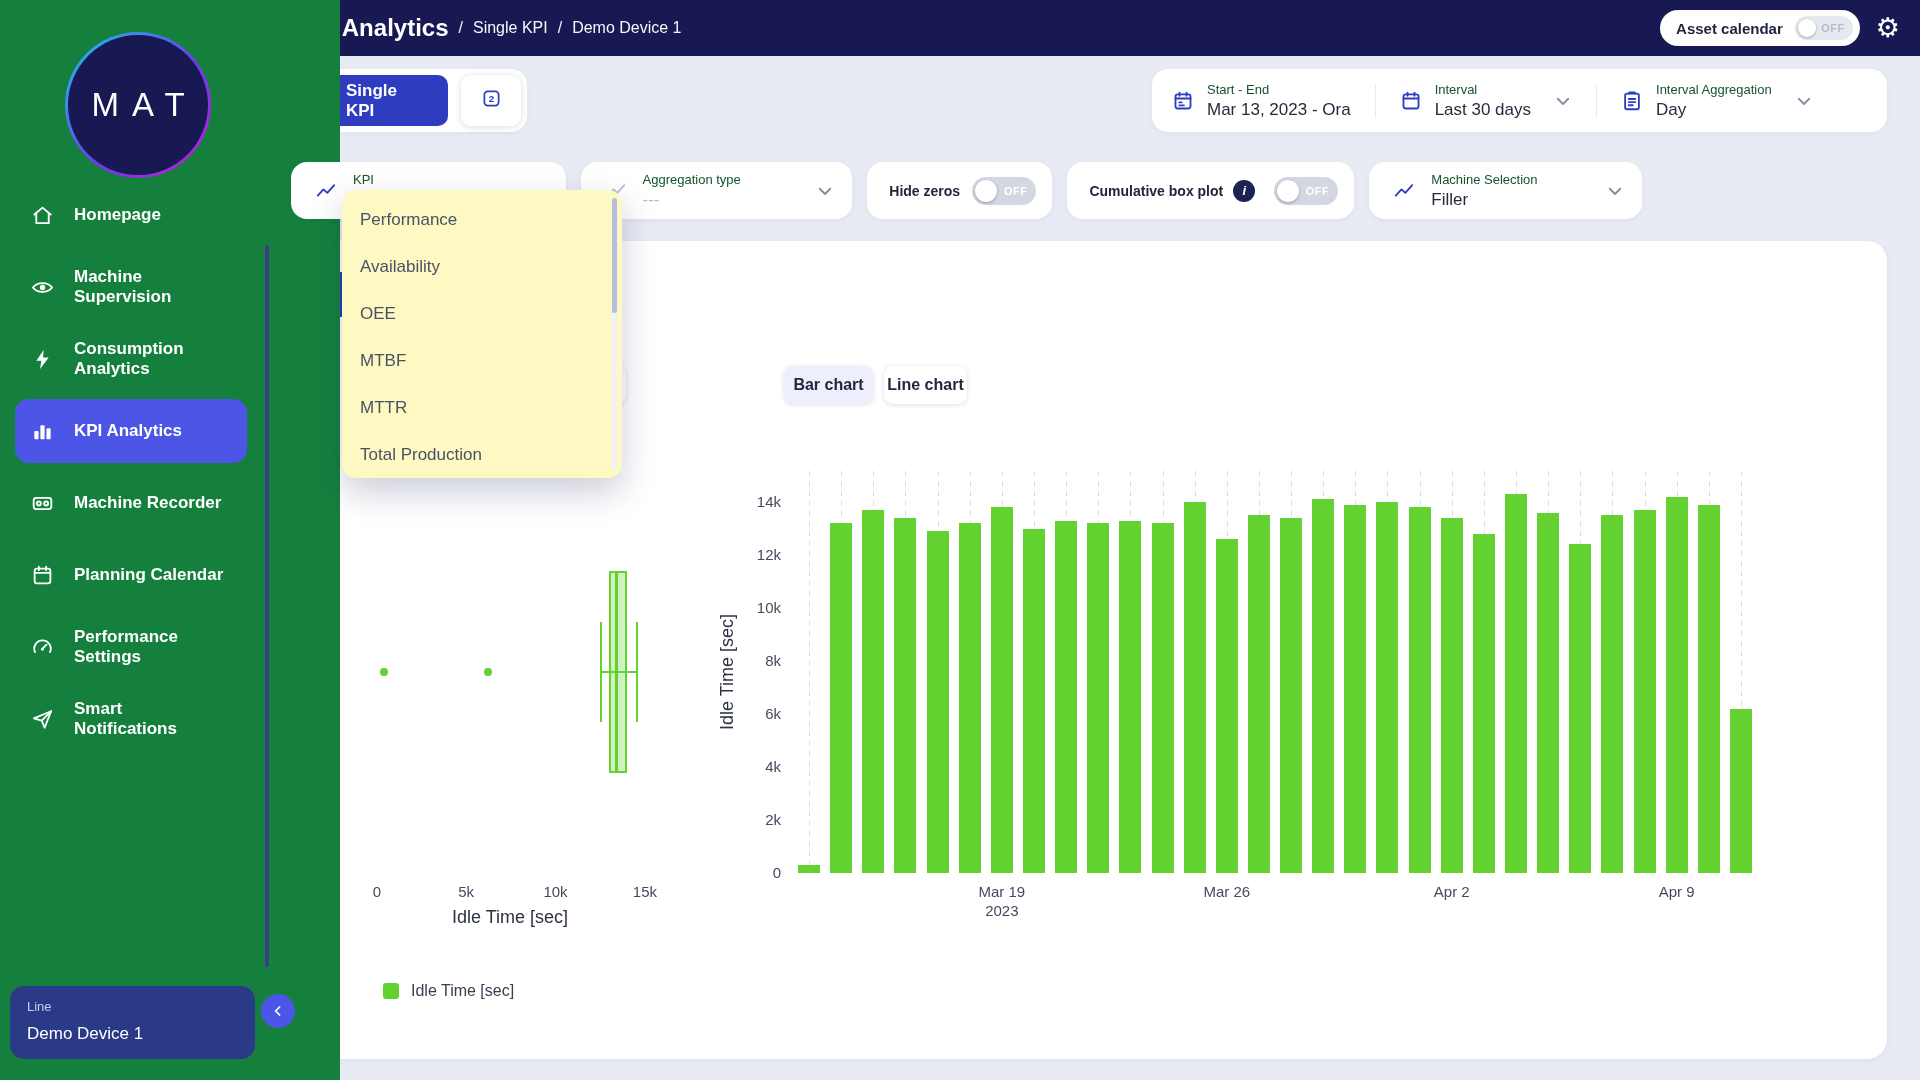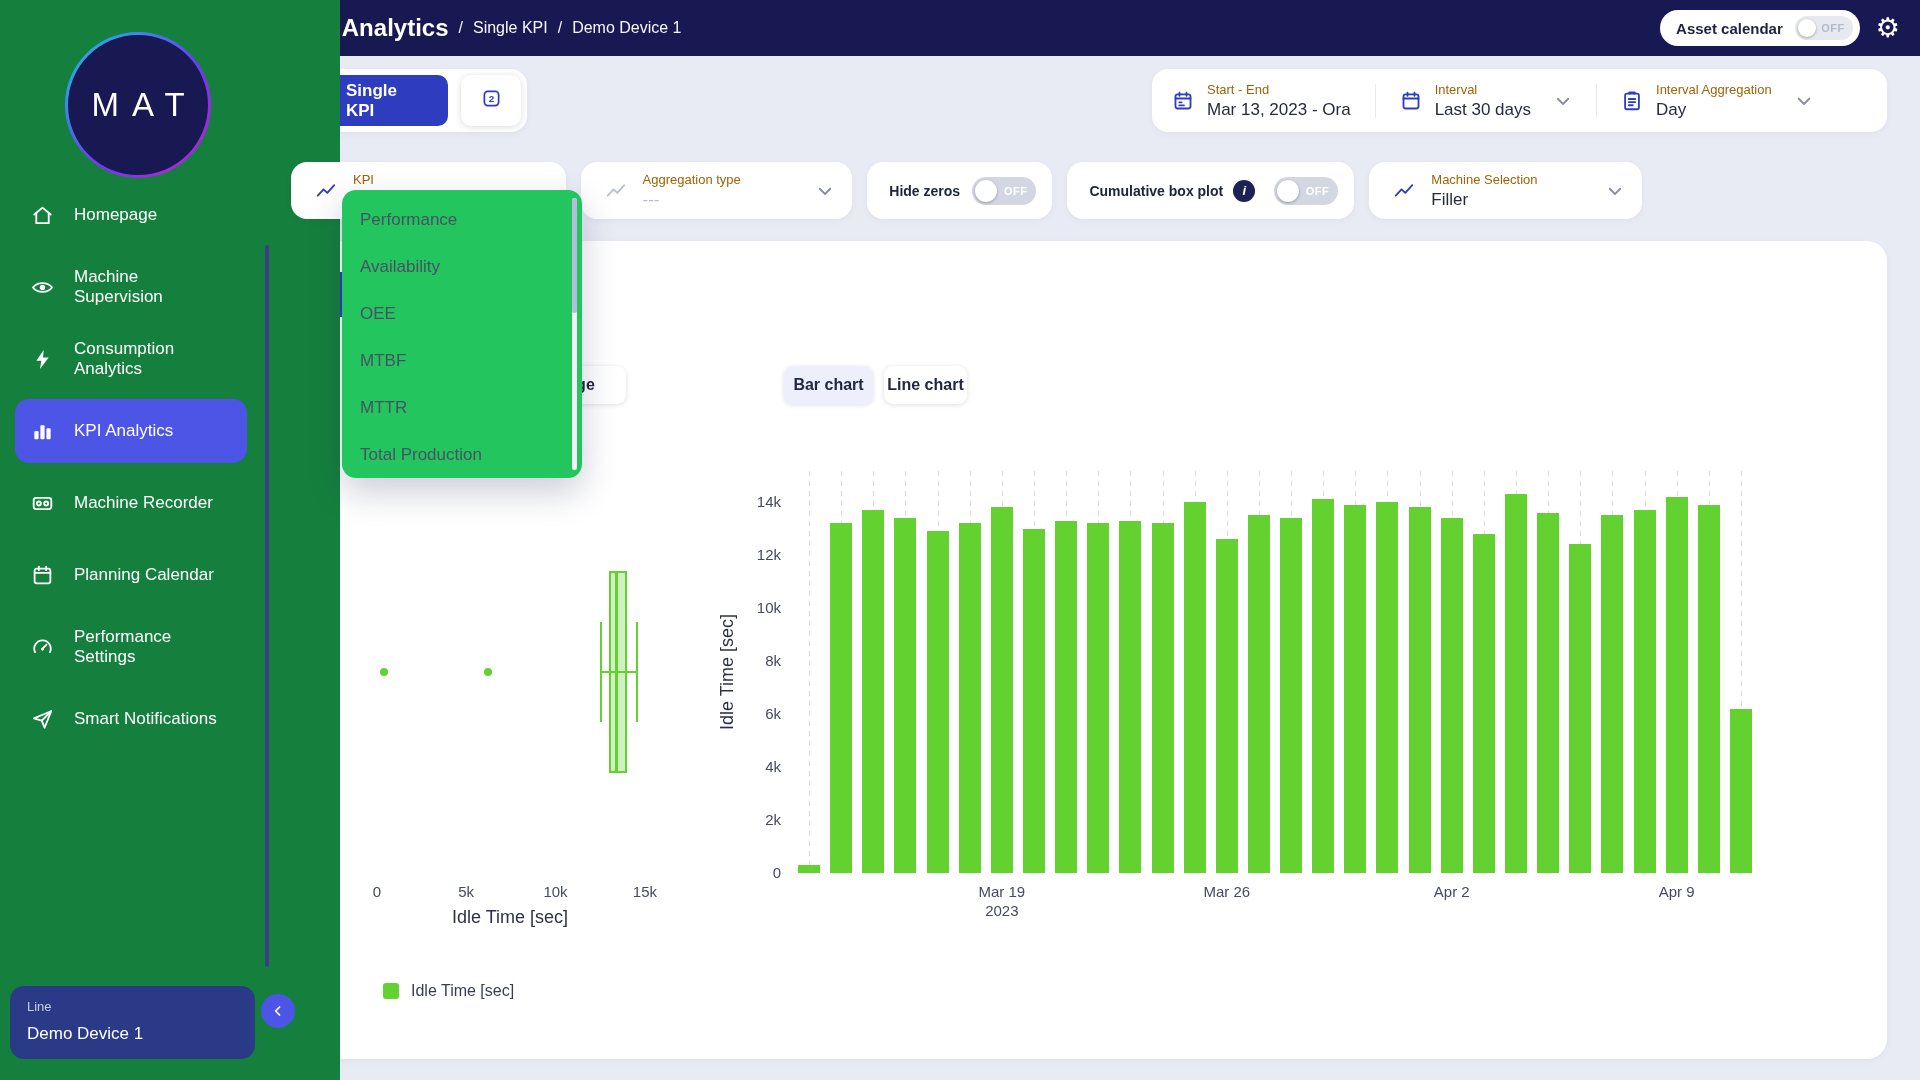--- a/index.html
+++ b/index.html
@@ -36,33 +36,33 @@
                         linear-gradient(135deg,#19c8e6,#6a3df0 55%,#c21ed0) border-box;
              display:flex;align-items:center;justify-content:center;}
   .logo-text{color:#fff;font-size:33px;letter-spacing:13px;margin-left:13px;font-weight:400;}
   .nav{position:absolute;left:0;top:179px;width:284px;}
   .nav-item{position:relative;height:72px;display:flex;align-items:center;gap:20px;padding-left:31px;
             box-sizing:border-box;cursor:pointer;}
   .nav-item.active::before{content:"";position:absolute;left:15px;top:4px;width:232px;height:64px;
             background:#4c55e5;border-radius:14px;}
   .nav-icon{position:relative;width:23px;height:23px;color:#fff;flex:0 0 23px;}
   .nav-icon svg{display:block;}
-  .nav-label{position:relative;color:#fff;font-weight:normal;font-size:17px;line-height:1.18;width:155px;}
+  .nav-label{position:relative;color:#fff;font-weight:bold;font-size:17px;line-height:1.18;width:155px;}
   .side-scroll{position:absolute;left:265px;top:245px;width:4px;height:722px;border-radius:2px;background:#3a3f85;}
   .device-card{position:absolute;left:10px;top:986px;width:245px;height:73px;border-radius:14px;
                background:#2b3a86;color:#fff;cursor:pointer;}
   .device-type{position:absolute;left:17px;top:13px;font-size:13px;color:#c8cdea;}
   .device-name{position:absolute;left:17px;top:38px;font-size:17px;}
   .collapse-btn{position:absolute;left:261px;top:994px;width:34px;height:34px;border-radius:50%;
                 background:#4c55e5;display:flex;align-items:center;justify-content:center;z-index:6;cursor:pointer;}
   .collapse-btn svg{display:block;}
 
   
   .card{background:#fff;border-radius:16px;box-shadow:0 2px 6px rgba(25,30,70,.05);}
-  .tiny-label{font-size:13px;color:#a16207;}
+  .tiny-label{font-size:13px;color:#14532d;}
   .value-text{font-size:17px;color:#262b3d;margin-top:3px;}
   .muted-value{color:#b6bccb;}
   .stack{display:flex;flex-direction:column;justify-content:center;}
   .vdiv{width:1px;height:34px;background:#e8eaf1;}
 
   
   .row1{position:absolute;left:291px;top:69px;width:1596px;height:63px;display:flex;}
   .kpi-switch{width:236px;height:63px;display:flex;align-items:center;gap:13px;padding:0 6px;box-sizing:border-box;}
   .btn-primary{height:51px;border-radius:10px;background:#2e3cc0;color:#fff;display:flex;align-items:center;
                gap:10px;padding:0 20px;font-size:17px;font-weight:bold;cursor:pointer;}
@@ -80,21 +80,21 @@
   .sel-card{height:57px;border-radius:16px;display:flex;align-items:center;padding:0 18px 0 24px;
             box-sizing:border-box;gap:16px;}
   .pill-card{height:57px;border-radius:16px;display:flex;align-items:center;padding:0 16px 0 22px;
              box-sizing:border-box;gap:10px;}
   .pill-label{font-size:14px;font-weight:bold;color:#20263a;}
   .info-dot{width:22px;height:22px;border-radius:50%;background:#1c2254;color:#fff;font-size:13px;
             font-weight:bold;display:flex;align-items:center;justify-content:center;font-style:italic;}
   .pill-card .toggle{margin-left:auto;}
 
   
-  .dropdown{position:absolute;left:342px;top:190px;width:240px;height:288px;background:#22c55e;border-radius:14px;
+  .dropdown{position:absolute;left:342px;top:190px;width:280px;height:288px;background:#fef9c3;border-radius:14px;
             box-shadow:0 14px 34px rgba(25,32,80,.22);z-index:60;padding-top:6px;box-sizing:border-box;}
   .dd-item{height:47px;display:flex;align-items:center;padding-left:18px;font-size:17px;color:#4b5165;cursor:pointer;}
   .dd-track{position:absolute;right:5px;top:8px;bottom:8px;width:5px;border-radius:3px;background:#f0f2f8;}
   .dd-thumb{position:absolute;right:5px;top:8px;width:5px;height:115px;border-radius:3px;background:#b5bcdc;cursor:pointer;}
 
   
   .chart-card{position:absolute;left:291px;top:241px;width:1596px;height:818px;border-radius:20px;
               background:#fff;box-shadow:0 2px 6px rgba(25,30,70,.05);z-index:1;}
   .bp-btn{position:absolute;left:32px;top:31px;width:46px;height:45px;border-radius:10px;background:#2e3cc0;
           color:#fff;display:flex;align-items:center;justify-content:center;cursor:pointer;}

